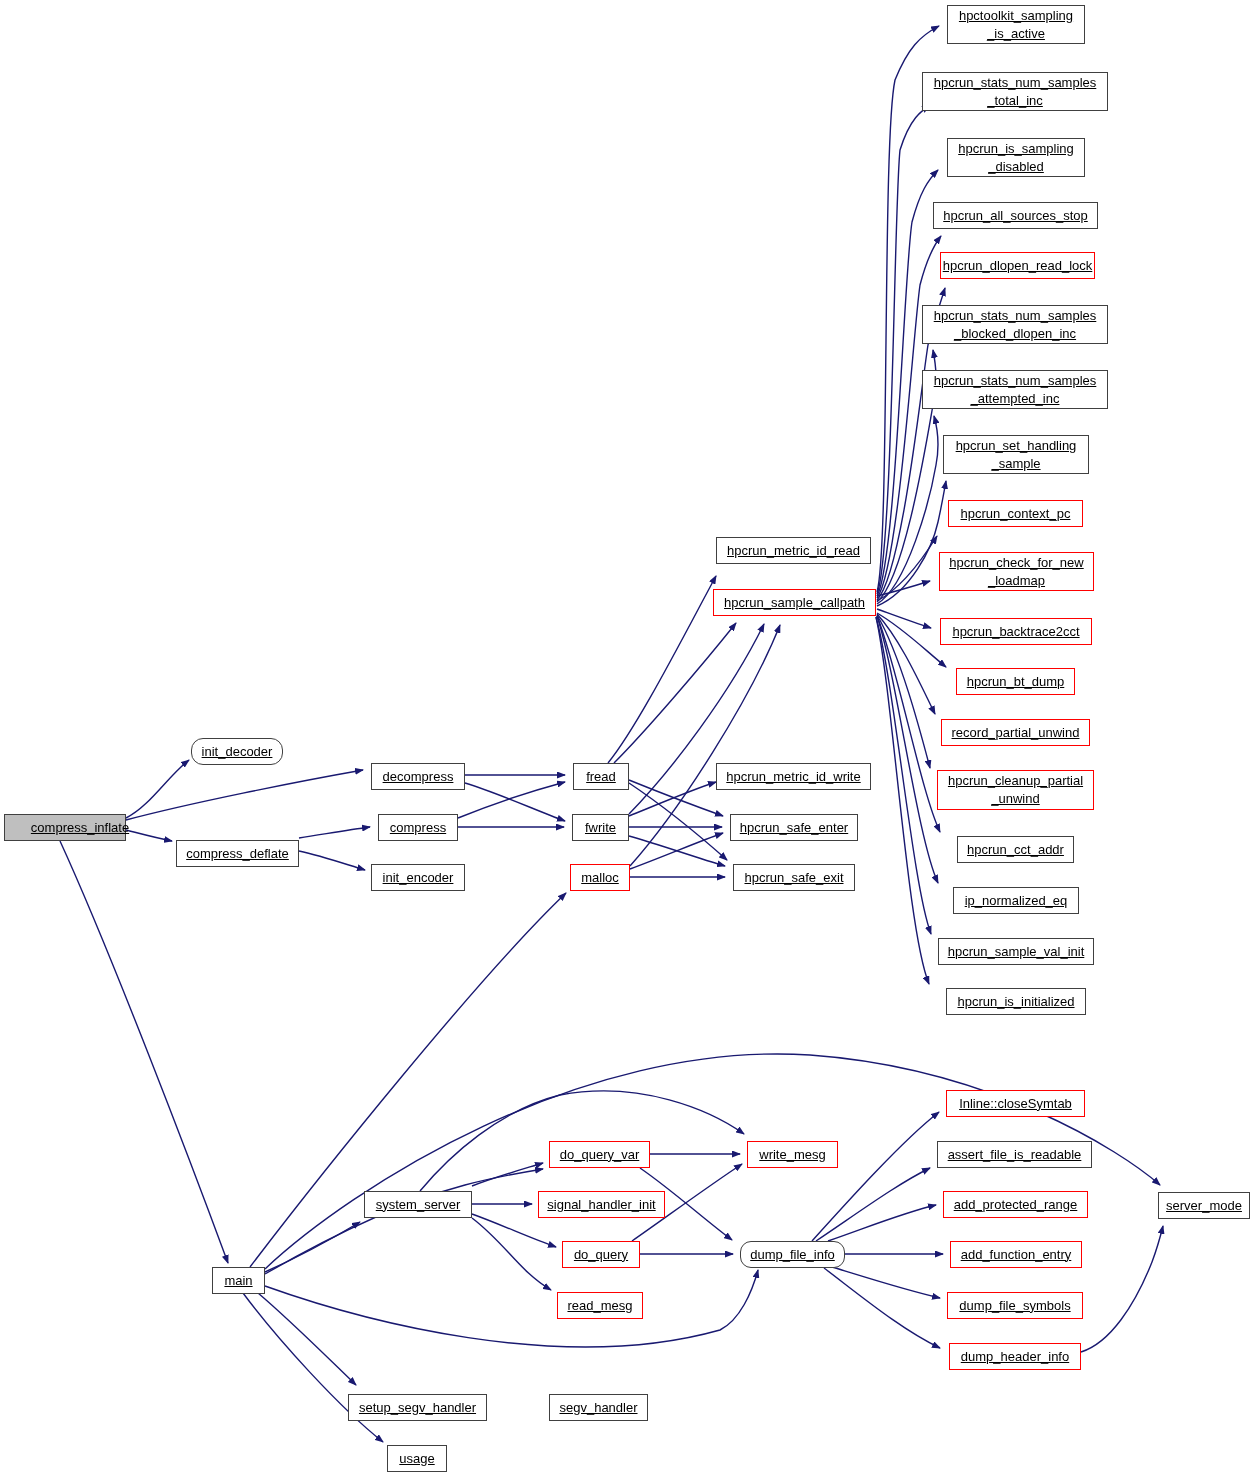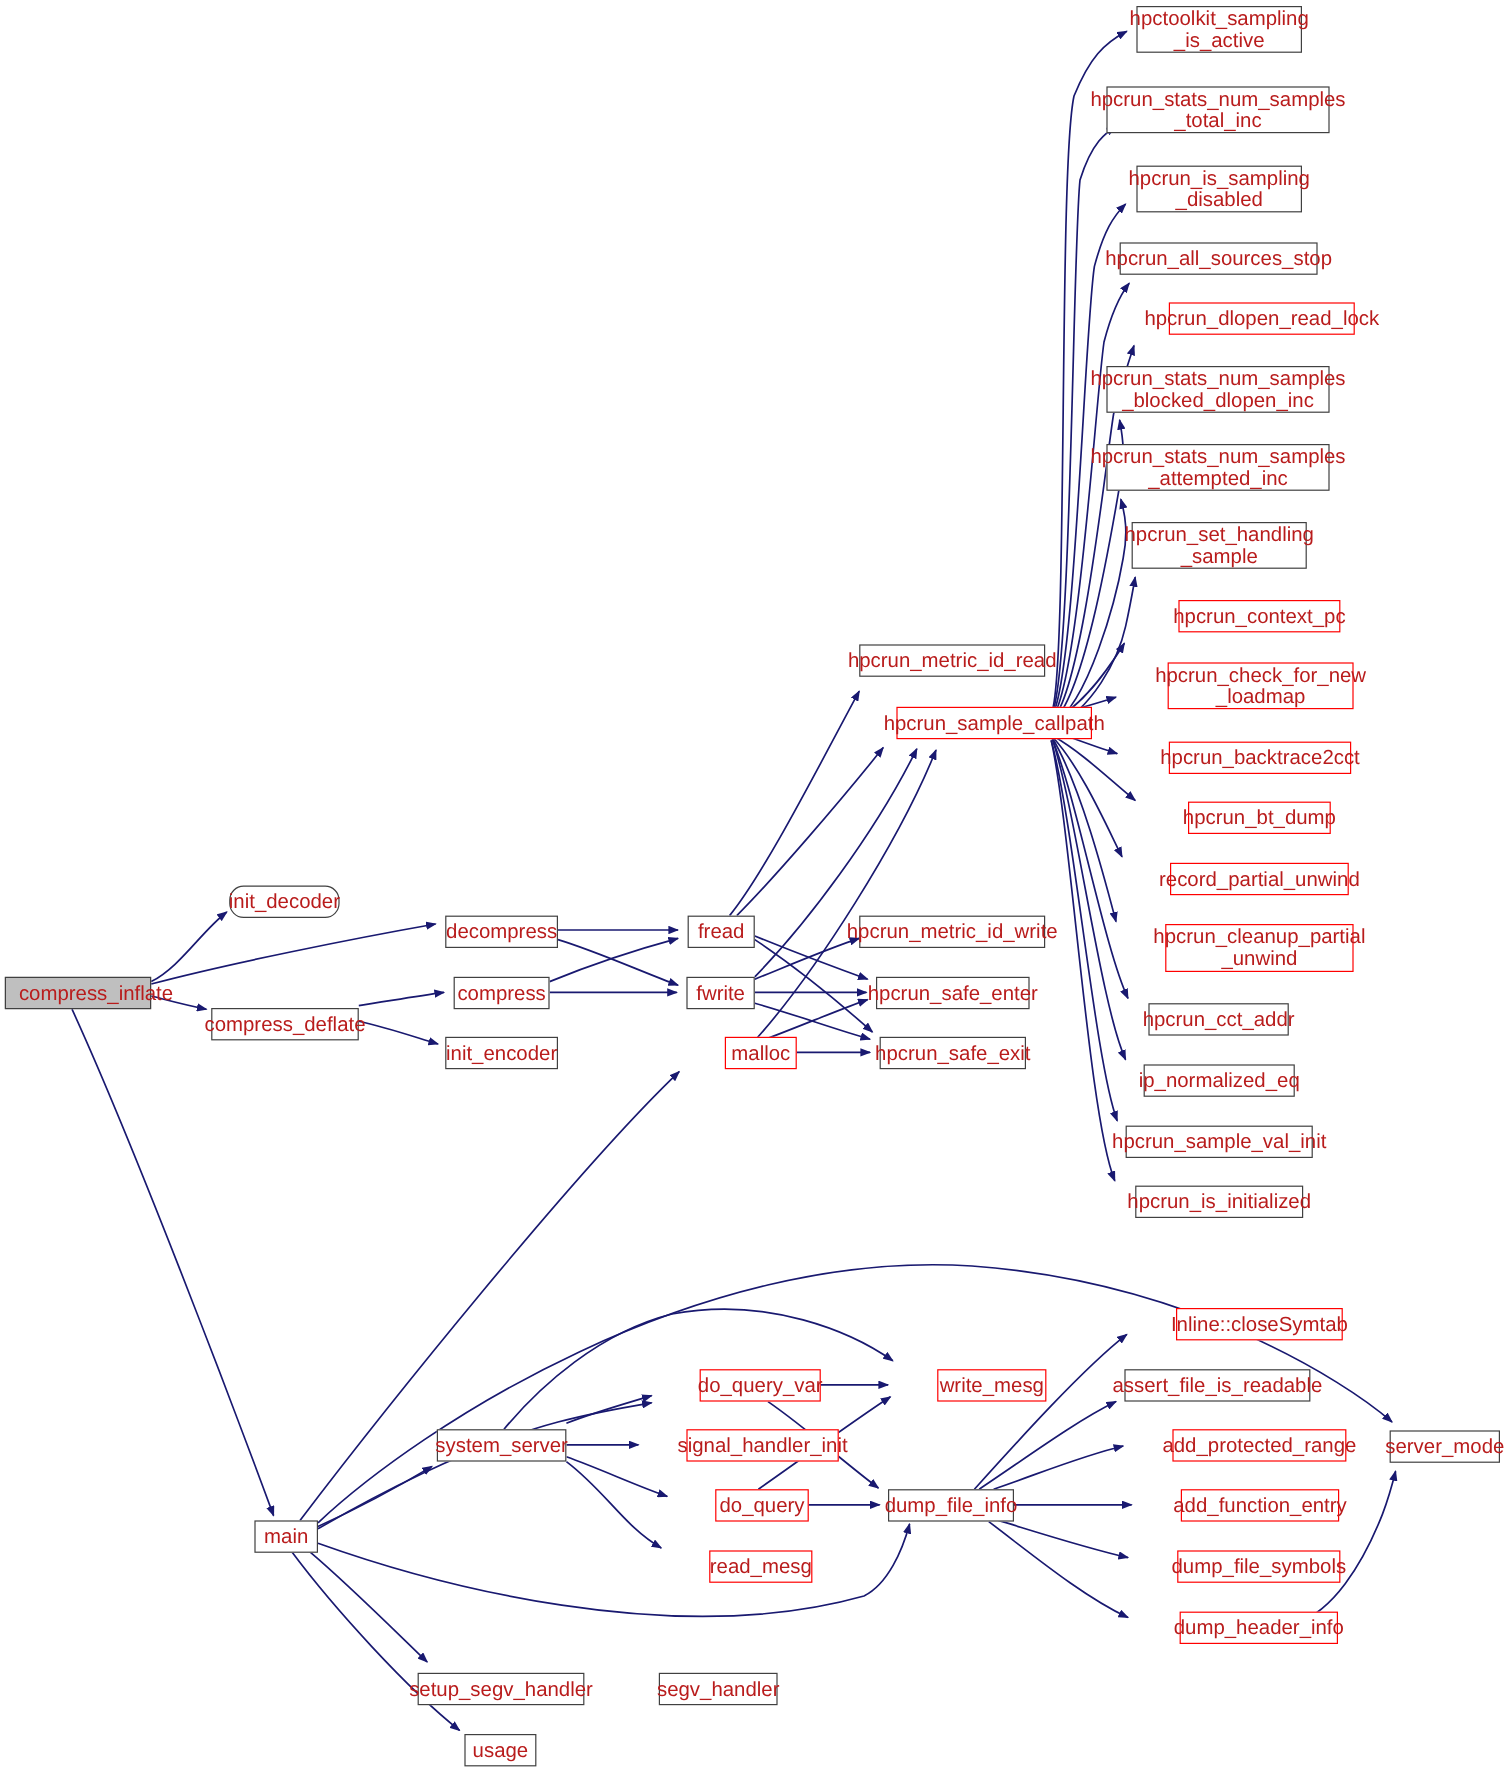--- a/index.html
+++ b/index.html
@@ -1,23 +1,23 @@
 <!DOCTYPE html>
 <html><head>
 <meta charset="utf-8">
 <style>
   html,body{margin:0;padding:0;background:#ffffff;}
   #canvas{position:relative;width:1259px;height:1477px;background:#ffffff;
           font-family:"Liberation Sans","DejaVu Sans",sans-serif;overflow:hidden;}
   svg.edges{position:absolute;left:0;top:0;width:1259px;height:1477px;pointer-events:none;}
   .node{position:absolute;box-sizing:border-box;display:flex;align-items:center;
         justify-content:center;text-align:center;background:#ffffff;
-        border:1px solid #404040;color:#b91c1c;font-size:17px;line-height:18px;
-        white-space:pre;letter-spacing:0px;}
-  .node.red{border-color:#ff0000;margin-left:34px;}
+        border:1px solid #404040;color:#000000;font-size:13px;line-height:18px;
+        white-space:pre;letter-spacing:0px;text-decoration:underline;}
+  .node.red{border-color:#ff0000;}
   .node.cur{background:#bfbfbf;border-color:#404040;padding-left:30px;}
   .node span{display:block;}
 </style>
 </head>
 <body>
 
 <div id="canvas">
   <svg class="edges" viewBox="0 0 1259 1477">
     <defs>
       <marker id="ah" markerWidth="9" markerHeight="7" refX="8" refY="3.5" orient="auto" markerUnits="userSpaceOnUse">
@@ -127,21 +127,21 @@
       <div class="node" style="left: 371px; top: 763px; width: 94px; height: 27px;"><span>decompress</span></div>
       <div class="node" style="left: 378px; top: 814px; width: 80px; height: 27px;"><span>compress</span></div>
       <div class="node" style="left: 371px; top: 864px; width: 94px; height: 27px;"><span>init_encoder</span></div>
       <div class="node" style="left: 191px; top: 738px; width: 92px; height: 27px; border-radius: 12px;"><span>init_decoder</span></div>
       <div class="node" style="left: 176px; top: 840px; width: 123px; height: 27px;"><span>compress_deflate</span></div>
       <div class="node cur" style="left: 4px; top: 814px; width: 122px; height: 27px;"><span>compress_inflate</span></div>
       <div class="node red" style="left: 549px; top: 1141px; width: 101px; height: 27px;"><span>do_query_var</span></div>
       <div class="node red" style="left: 747px; top: 1141px; width: 91px; height: 27px;"><span>write_mesg</span></div>
       <div class="node red" style="left: 538px; top: 1191px; width: 127px; height: 27px;"><span>signal_handler_init</span></div>
       <div class="node red" style="left: 562px; top: 1241px; width: 78px; height: 27px;"><span>do_query</span></div>
-      <div class="node" style="left: 740px; top: 1241px; width: 105px; height: 27px;"><span>dump_file_info</span></div>
+      <div class="node" style="left: 740px; top: 1241px; width: 105px; height: 27px; border-radius: 11px;"><span>dump_file_info</span></div>
       <div class="node red" style="left: 557px; top: 1292px; width: 86px; height: 27px;"><span>read_mesg</span></div>
       <div class="node" style="left: 364px; top: 1191px; width: 108px; height: 27px;"><span>system_server</span></div>
       <div class="node" style="left: 212px; top: 1267px; width: 53px; height: 27px; justify-content: center;"><span>main</span></div>
       <div class="node" style="left: 348px; top: 1394px; width: 139px; height: 27px;"><span>setup_segv_handler</span></div>
       <div class="node" style="left: 549px; top: 1394px; width: 99px; height: 27px;"><span>segv_handler</span></div>
       <div class="node" style="left: 387px; top: 1445px; width: 60px; height: 27px;"><span>usage</span></div>
       <div class="node red" style="left: 946px; top: 1090px; width: 139px; height: 27px;"><span>Inline::closeSymtab</span></div>
       <div class="node" style="left: 937px; top: 1141px; width: 155px; height: 27px;"><span>assert_file_is_readable</span></div>
       <div class="node red" style="left: 943px; top: 1191px; width: 145px; height: 27px;"><span>add_protected_range</span></div>
       <div class="node red" style="left: 950px; top: 1241px; width: 132px; height: 27px;"><span>add_function_entry</span></div>

